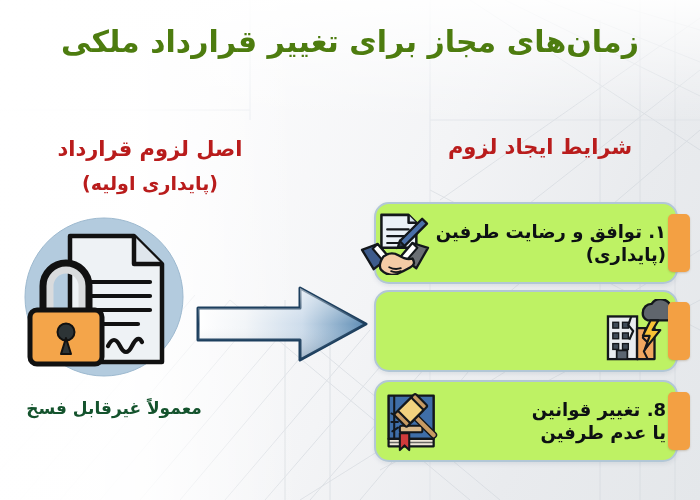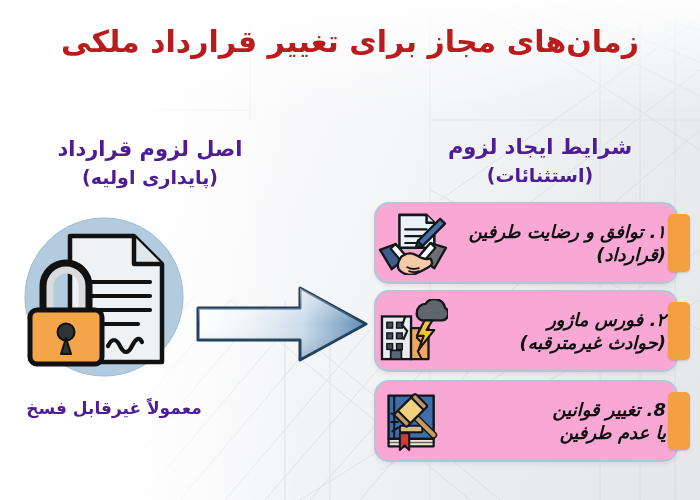--- a/index.html
+++ b/index.html
@@ -17,47 +17,47 @@
   }
   .bg-lines{position:absolute;inset:0;opacity:.85;}
   .bg-fade-left{position:absolute;left:0;top:0;width:300px;height:500px;
     background:linear-gradient(90deg,rgba(255,255,255,.97) 0%,rgba(255,255,255,.90) 45%,rgba(255,255,255,0) 100%);}
   .bg-fade-top{position:absolute;left:0;top:0;width:700px;height:120px;
     background:linear-gradient(180deg,rgba(255,255,255,.92) 0%,rgba(255,255,255,.35) 60%,rgba(255,255,255,0) 100%);}
 
   
   .title{
     position:absolute;top:22px;left:0;width:700px;text-align:center;
-    color:#b91c1c;font-size:30px;font-weight:bold;line-height:1.32;
+    color:#4d7c0f;font-size:30px;font-weight:bold;line-height:1.32;
     letter-spacing:-.2px;
     text-shadow:0 1px 0 rgba(255,255,255,.7);
   }
 
   
-  .col-head{position:absolute;text-align:center;color:#4c1d95;line-height:1.3;}
+  .col-head{position:absolute;text-align:center;color:#b91c1c;line-height:1.3;}
   .col-head .h1{font-size:21px;font-weight:bold;white-space:nowrap;}
-  .col-head .h2{font-size:19px;font-weight:bold;margin-top:2px;white-space:nowrap;}
+  .col-head .h2{font-size:19px;font-weight:bold;margin-top:8px;white-space:nowrap;}
   #left-head{top:136px;left:0;width:300px;}
   #right-head{top:134px;left:390px;width:300px;}
 
   
   #lock-illustration{position:absolute;left:12px;top:212px;width:200px;height:175px;}
   #left-caption{position:absolute;left:0;top:398px;width:228px;text-align:center;
-    font-size:17px;font-weight:bold;color:#4c1d95;white-space:nowrap;}
+    font-size:17px;font-weight:bold;color:#14532d;white-space:nowrap;}
 
   
   #arrow{position:absolute;left:196px;top:282px;width:172px;height:84px;}
 
   
   .card{
     position:absolute;left:374px;width:300px;height:78px;
-    background:#f9a8d4;border:2px solid #b2c7d6;border-radius:15px;
+    background:#bef264;border:2px solid #b2c7d6;border-radius:15px;
     box-shadow:0 2px 4px rgba(80,100,120,.12);
     display:flex;flex-direction:row;align-items:center;
-    overflow:visible;z-index:3;font-style:italic;
+    overflow:visible;z-index:3;
   }
   .card-tab{
     position:absolute;right:-14px;top:10px;width:22px;height:58px;
     background:#f3a043;border-radius:5px;z-index:2;
     box-shadow:0 1px 2px rgba(120,80,30,.25);
   }
   .card-icon{width:74px;height:68px;flex:0 0 74px;display:flex;align-items:center;justify-content:center;
     order:2;}
   .card-text{flex:1 1 auto;order:1;padding-right:10px;padding-left:4px;text-align:right;
     color:#0d1013;line-height:1.28;}
@@ -119,21 +119,20 @@
 
   <div class="title">زمان‌های مجاز برای تغییر قرارداد ملکی</div>
 
   <div class="col-head" id="left-head">
     <div class="h1">اصل لزوم قرارداد</div>
     <div class="h2">(پایداری اولیه)</div>
   </div>
 
   <div class="col-head" id="right-head">
     <div class="h1">شرایط ایجاد لزوم</div>
-    <div class="h2">(استثنائات)</div>
   </div>
 
   <svg id="lock-illustration" viewBox="0 0 200 175">
 
     <circle cx="92" cy="85" r="79" fill="#afc8dc" opacity="0.95"></circle>
     <circle cx="92" cy="85" r="79" fill="none" stroke="#9db9cf" stroke-width="1"></circle>
 
     <g>
       <path d="M58 24 L122 24 L150 52 L150 150 L58 150 Z" fill="#eef2f5" stroke="#111111" stroke-width="4.5" stroke-linejoin="round"></path>
       <path d="M122 24 L122 52 L150 52" fill="#dfe6ec" stroke="#111111" stroke-width="4.5" stroke-linejoin="round"></path>
@@ -175,21 +174,21 @@
       </linearGradient>
     </defs>
     <path d="M2 26 L104 26 L104 6 L170 42 L104 78 L104 58 L2 58 Z" fill="url(#arrGrad)" stroke="#1d3f5e" stroke-width="3" stroke-linejoin="round"></path>
     <path d="M2 26 L104 26 L104 6 L170 42 L104 78 L104 58 L2 58 Z" fill="url(#arrGradV)"></path>
   </svg>
 
   <div class="card" id="card-1">
     <div class="card-tab"></div>
     <div class="card-text">
       <div class="l1">۱. توافق و رضایت طرفین</div>
-      <div class="l2">(قرارداد)</div>
+      <div class="l2">(پایداری)</div>
     </div>
     <div class="card-icon">
       <svg viewBox="0 0 72 66" width="70" height="64">
 
         <path d="M22 4 L50 4 L58 12 L58 38 L22 38 Z" fill="#eaf1f7" stroke="#13171b" stroke-width="2.6" stroke-linejoin="round"></path>
         <path d="M50 4 L50 12 L58 12" fill="#d6e2ec" stroke="#13171b" stroke-width="2.6" stroke-linejoin="round"></path>
         <g stroke="#13171b" stroke-width="2.3" stroke-linecap="round">
           <line x1="28" y1="19" x2="50" y2="19"></line>
           <line x1="28" y1="26" x2="50" y2="26"></line>
           <line x1="28" y1="33" x2="42" y2="33"></line>
@@ -208,24 +207,20 @@
         <g stroke="#13171b" stroke-width="1.9" stroke-linecap="round" fill="none">
           <path d="M30 58 q6 3 12 1"></path>
           <path d="M32 62 q5 2 10 0"></path>
         </g>
       </svg>
     </div>
   </div>
 
   <div class="card" id="card-2">
     <div class="card-tab"></div>
-    <div class="card-text">
-      <div class="l1">۲. فورس ماژور</div>
-      <div class="l2">(حوادث غیرمترقبه)</div>
-    </div>
     <div class="card-icon">
       <svg viewBox="0 0 72 66" width="70" height="64">
 
         <rect x="4" y="18" width="30" height="44" fill="#e9edf0" stroke="#13171b" stroke-width="2.4"></rect>
         <g fill="#3f4b57" stroke="#13171b" stroke-width="1.4">
           <rect x="9" y="24" width="6" height="6"></rect>
           <rect x="19" y="24" width="6" height="6"></rect>
           <rect x="9" y="35" width="6" height="6"></rect>
           <rect x="19" y="35" width="6" height="6"></rect>
           <rect x="9" y="46" width="6" height="6"></rect>

